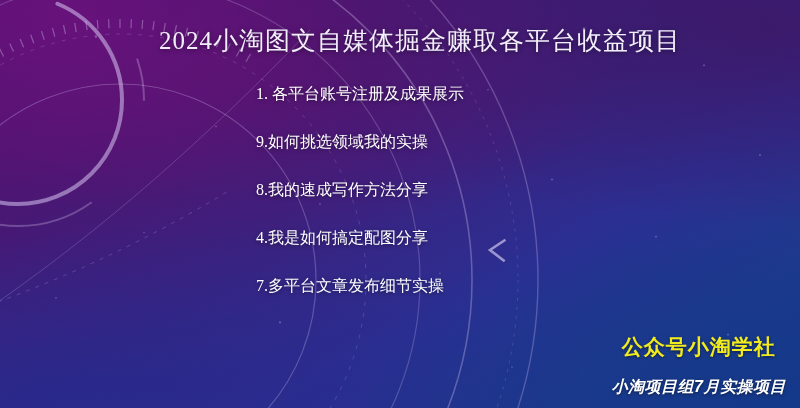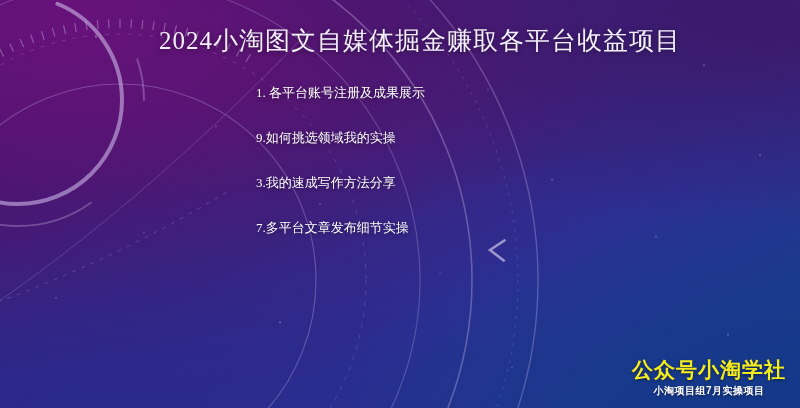--- a/index.html
+++ b/index.html
@@ -49,41 +49,42 @@
     font-family:"Liberation Serif", serif;
     font-size:25px;letter-spacing:1px;
     color:#f3eefb;
     text-shadow:0 1px 5px rgba(0,0,0,.45);
     padding-left:40px;
   }
 
   #list{position:absolute;left:256px;top:84px;}
   .row{
     font-family:"Liberation Serif", serif;
-    font-size:13px;
+    font-size:16px;
     color:#ffffff;
     margin-bottom:27px;
     white-space:nowrap;
     text-shadow:0 1px 4px rgba(0,0,0,.45);
   }
 
   #brand{position:absolute;right:14px;bottom:10px;text-align:center;}
   #brand-main{
     font-family:Liberation Sans, sans-serif;
     font-weight:bold;font-size:21px;
     color:#f2ec1f;
     letter-spacing:1px;
     text-shadow:0 1px 3px rgba(0,0,0,.5);
   }
   #brand-sub{
     font-family:"Liberation Sans", sans-serif;
-    font-weight:bold;font-size:10px;
+    font-weight:bold;font-size:16px;
     color:#ffffff;
-    margin-top:0;letter-spacing:.5px;
+    margin-top:16px;letter-spacing:.5px;
     text-shadow:0 1px 3px rgba(0,0,0,.5);
+    font-style:italic;
   }
 </style>
 </head>
 <body>
 
 <div id="slide">
 
   <div id="stars"></div>
 
   <svg id="hud" viewBox="0 0 900 900">
@@ -351,21 +352,22 @@
     </g>
   </svg>
 
   <div class="content">
 
     <div id="title">2024小淘图文自媒体掘金赚取各平台收益项目</div>
 
     <div id="list">
       <div class="row">1. 各平台账号注册及成果展示</div>
       <div class="row">9.如何挑选领域我的实操</div>
-      <div class="row">3.我的速成写作方法分享</div>
+      <div class="row">8.我的速成写作方法分享</div>
+      <div class="row">4.我是如何搞定配图分享</div>
       <div class="row">7.多平台文章发布细节实操</div>
     </div>
 
     <div id="brand">
       <div id="brand-main">公众号小淘学社</div>
       <div id="brand-sub">小淘项目组7月实操项目</div>
     </div>
 
   </div>
 </div>

